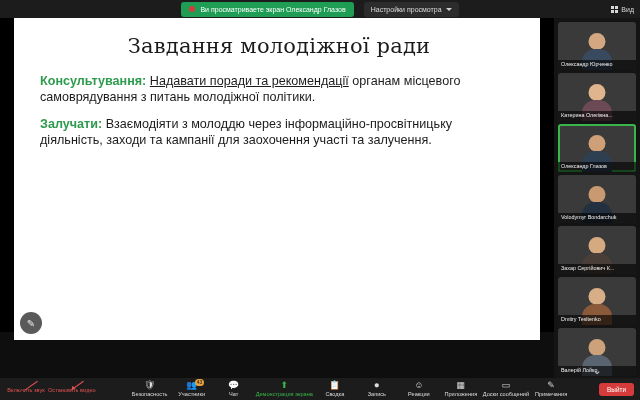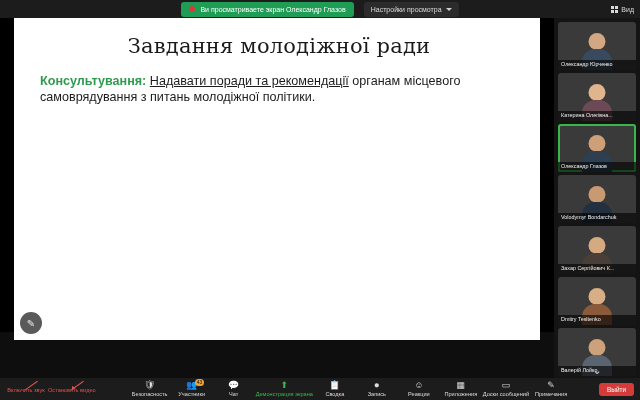--- a/index.html
+++ b/index.html
@@ -218,20 +218,24 @@
   </div>
 
   <div class="stage">
     <div class="slide">
       <h1>Завдання молодіжної ради</h1>
       <div class="bullets">
         <p class="bullet">
           <span class="lead">Консультування:</span>
           <span class="u">Надавати поради та рекомендації</span><span> органам місцевого самоврядування з питань молодіжної політики.</span>
         </p>
+        <p class="bullet">
+          <span class="lead">Залучати:</span>
+          <span class="u"></span><span> Взаємодіяти з молоддю через інформаційно-просвітницьку діяльність, заходи та кампанії для заохочення участі та залучення.</span>
+        </p>
       </div>
       <div class="pen-btn">✎</div>
     </div>
   </div>
 
   <div class="filmstrip">
     <div class="tile">
       <span class="head" style="background:#d3a781"></span>
       <span class="body" style="background:#3a4a5e"></span>
       <span class="name">Олександр Юрченко</span>

